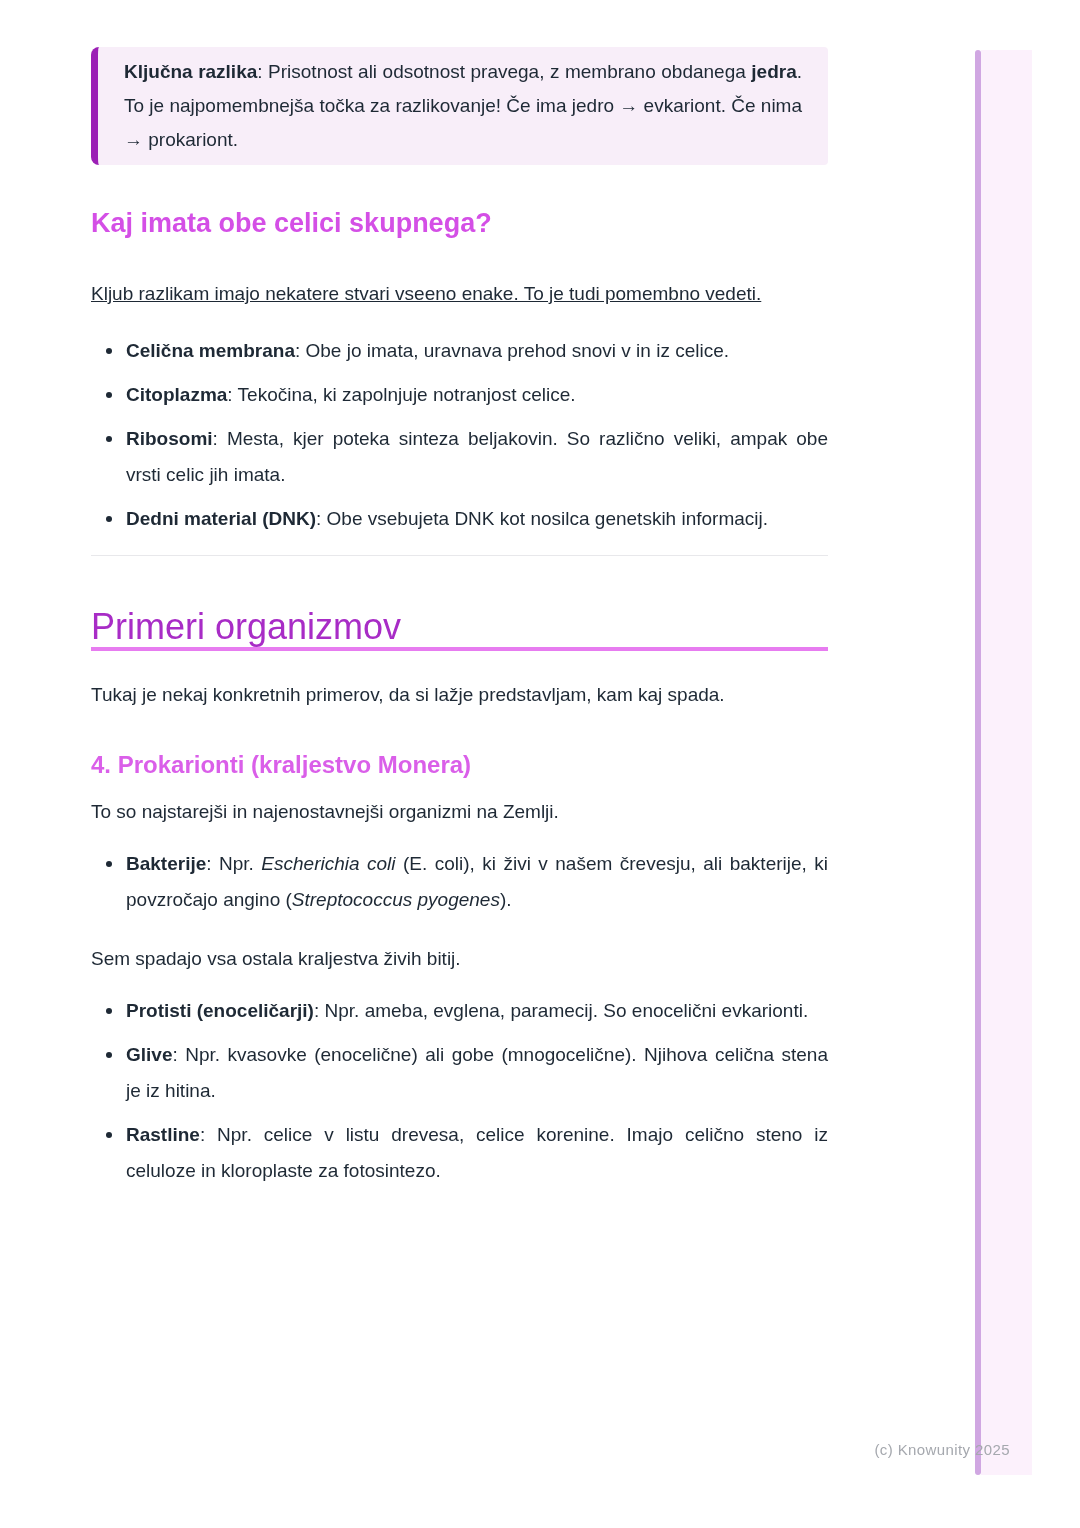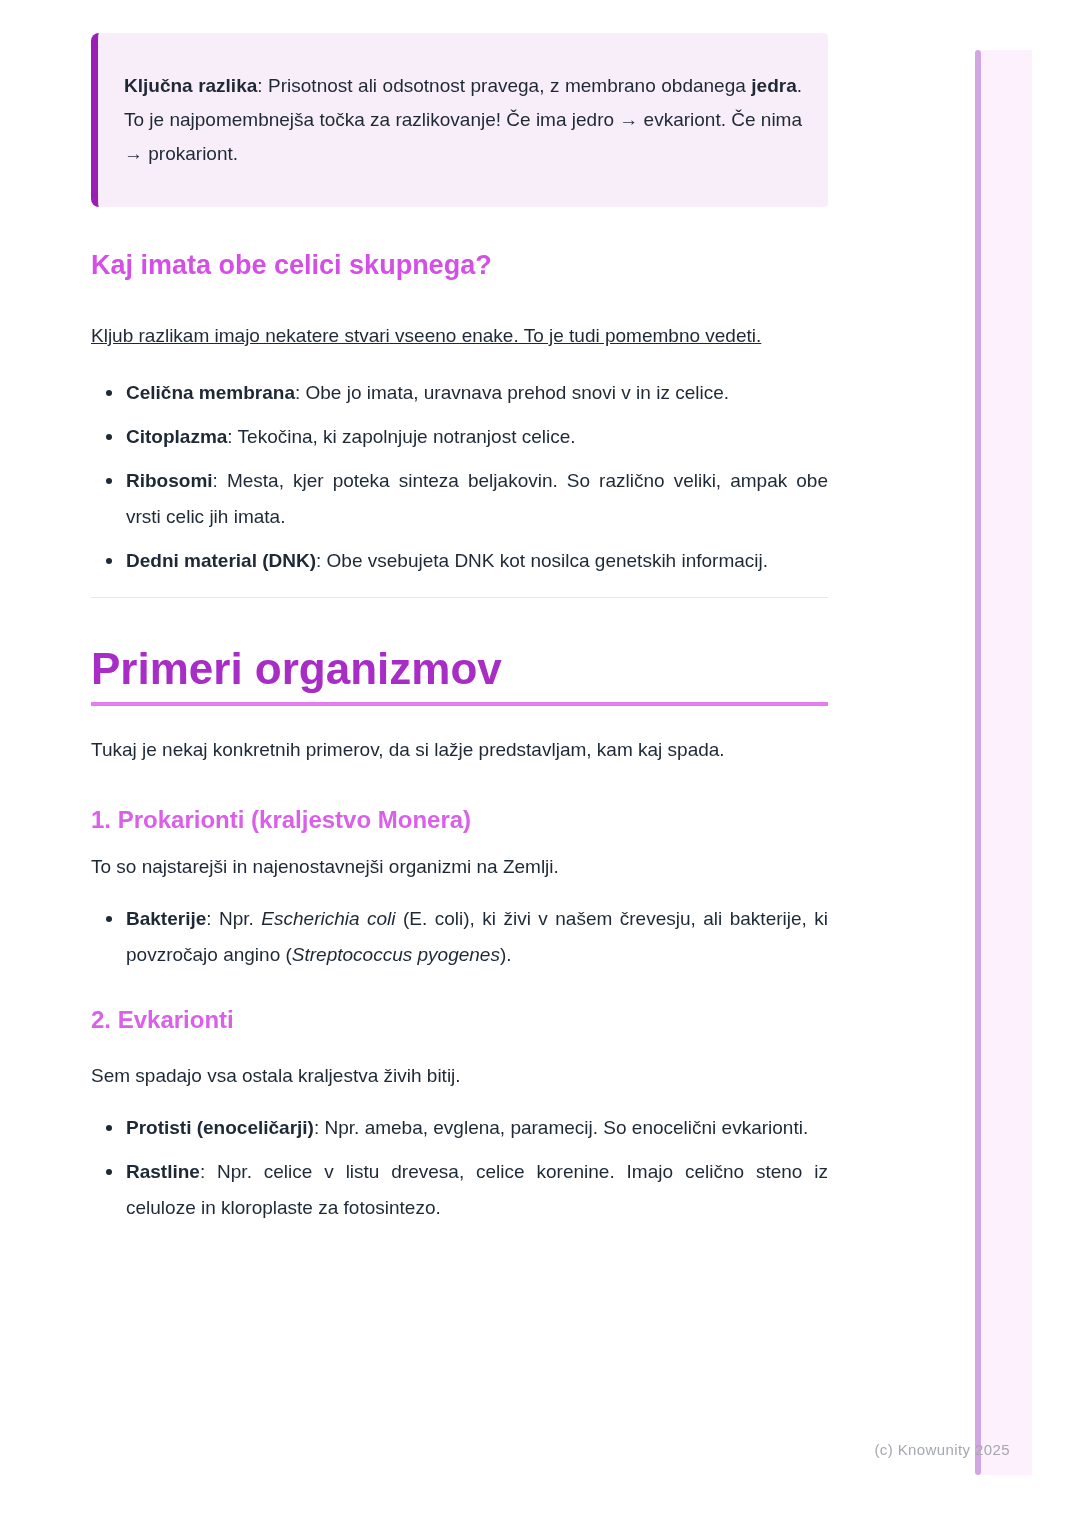--- a/index.html
+++ b/index.html
@@ -24,41 +24,40 @@
     overflow:hidden;
     font-family:"Liberation Sans", sans-serif;
     color:var(--text);
   }
   .content{
     position:absolute;left:91px;top:0;width:737px;
     font-size:19px;line-height:36px;
   }
   
   .callout{
-    margin-top:33px;
+    margin-top:47px;
     background:var(--callout-bg);
     border-left:7px solid var(--callout-border);
     border-radius:8px 4px 4px 8px;
-    padding:36px 26px;
+    padding:8px 26px;
   }
   .callout p{
     font-size:19px;line-height:34px;text-align:justify;
   }
   b{font-weight:700;}
   
   h2.section-h{
     margin-top:41px;
     font-size:27px;line-height:34px;font-weight:700;
     color:var(--accent);
   }
   h1.page-h{
     margin-top:51px;
-    font-size:44px;line-height:40px;font-weight:700;
+    font-size:36px;line-height:40px;font-weight:400;
     color:var(--accent-dark);
-    padding-bottom:13px;
     border-bottom:4px solid var(--underline);
   }
   h3.sub-h{
     font-size:24px;line-height:30px;font-weight:700;
     color:var(--accent-light);
   }
   .mt-37{margin-top:37px;}
   .mt-32{margin-top:32px;}
   
   p.para{text-align:justify;}
@@ -142,37 +141,40 @@
         <span class="dot"></span>
         <div class="li-body"><b>Dedni material (DNK)</b><span>: Obe vsebujeta DNK kot nosilca genetskih informacij.</span></div>
       </li>
     </ul>
 
     <hr class="divider">
 
     <h1 class="page-h">Primeri organizmov</h1>
     <p class="para mt-26">Tukaj je nekaj konkretnih primerov, da si lažje predstavljam, kam kaj spada.</p>
 
-    <h3 class="sub-h mt-37">1. Prokarionti (kraljestvo Monera)</h3>
+    <h3 class="sub-h mt-37">4. Prokarionti (kraljestvo Monera)</h3>
     <p class="para mt-22">To so najstarejši in najenostavnejši organizmi na Zemlji.</p>
 
     <ul class="blist mt-16">
       <li>
         <span class="dot"></span>
         <div class="li-body"><b>Bakterije</b><span>: Npr. </span><i>Escherichia coli</i><span> (E. coli), ki živi v našem črevesju, ali bakterije, ki povzročajo angino (</span><i>Streptococcus pyogenes</i><span>).</span></div>
       </li>
     </ul>
 
-    <h3 class="sub-h mt-32">2. Evkarionti</h3>
     <p class="para mt-23">Sem spadajo vsa ostala kraljestva živih bitij.</p>
 
     <ul class="blist mt-16">
       <li>
         <span class="dot"></span>
         <div class="li-body"><b>Protisti (enoceličarji)</b><span>: Npr. ameba, evglena, paramecij. So enocelični evkarionti.</span></div>
+      </li>
+      <li>
+        <span class="dot"></span>
+        <div class="li-body"><b>Glive</b><span>: Npr. kvasovke (enocelične) ali gobe (mnogocelične). Njihova celična stena je iz hitina.</span></div>
       </li>
       <li>
         <span class="dot"></span>
         <div class="li-body"><b>Rastline</b><span>: Npr. celice v listu drevesa, celice korenine. Imajo celično steno iz celuloze in kloroplaste za fotosintezo.</span></div>
       </li>
     </ul>
 
   </div>
 
   <div class="footer">(c) Knowunity 2025</div>

